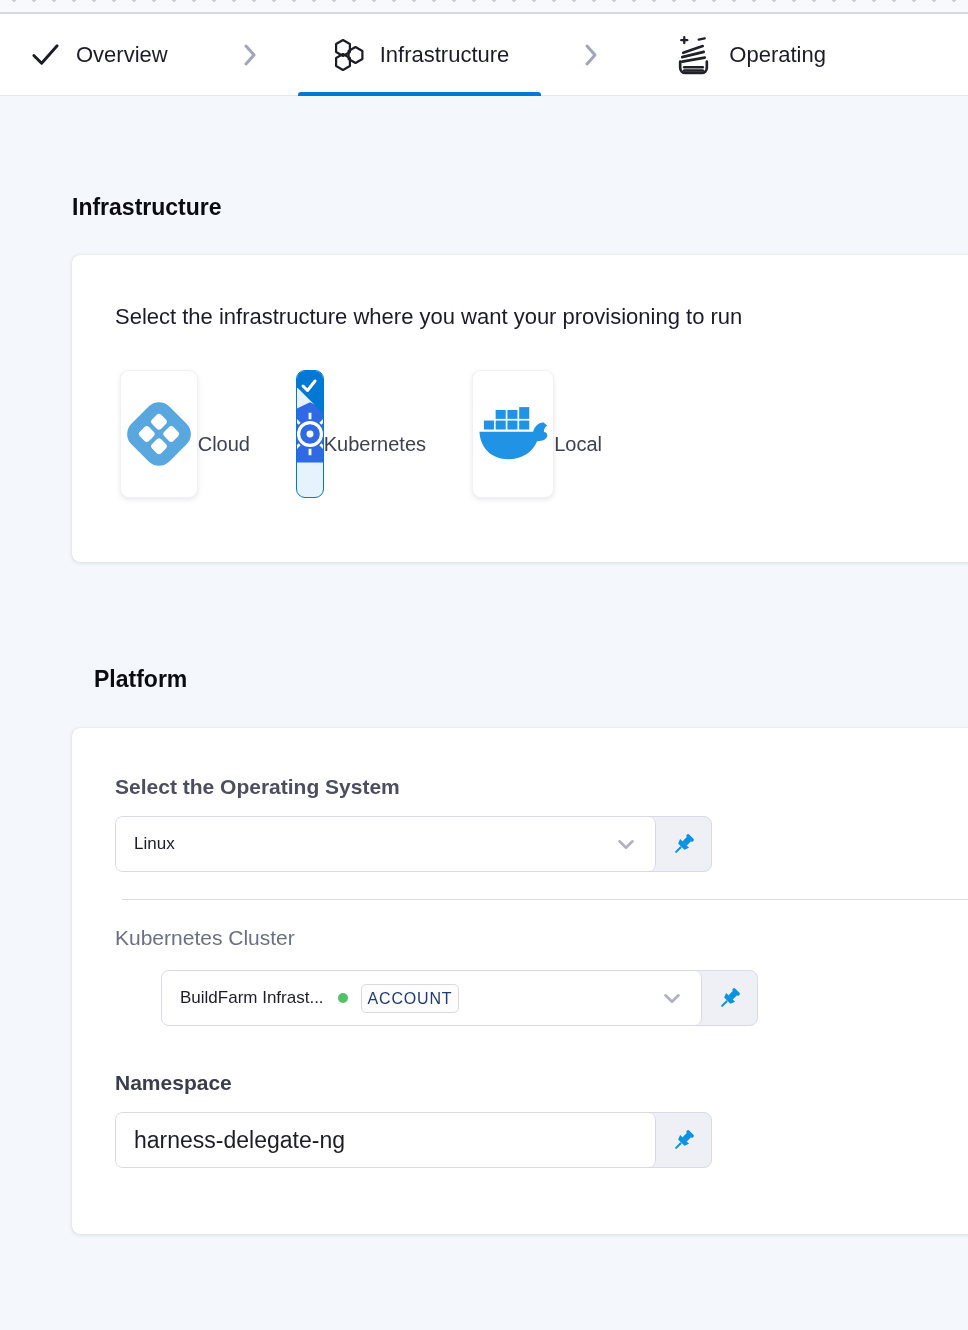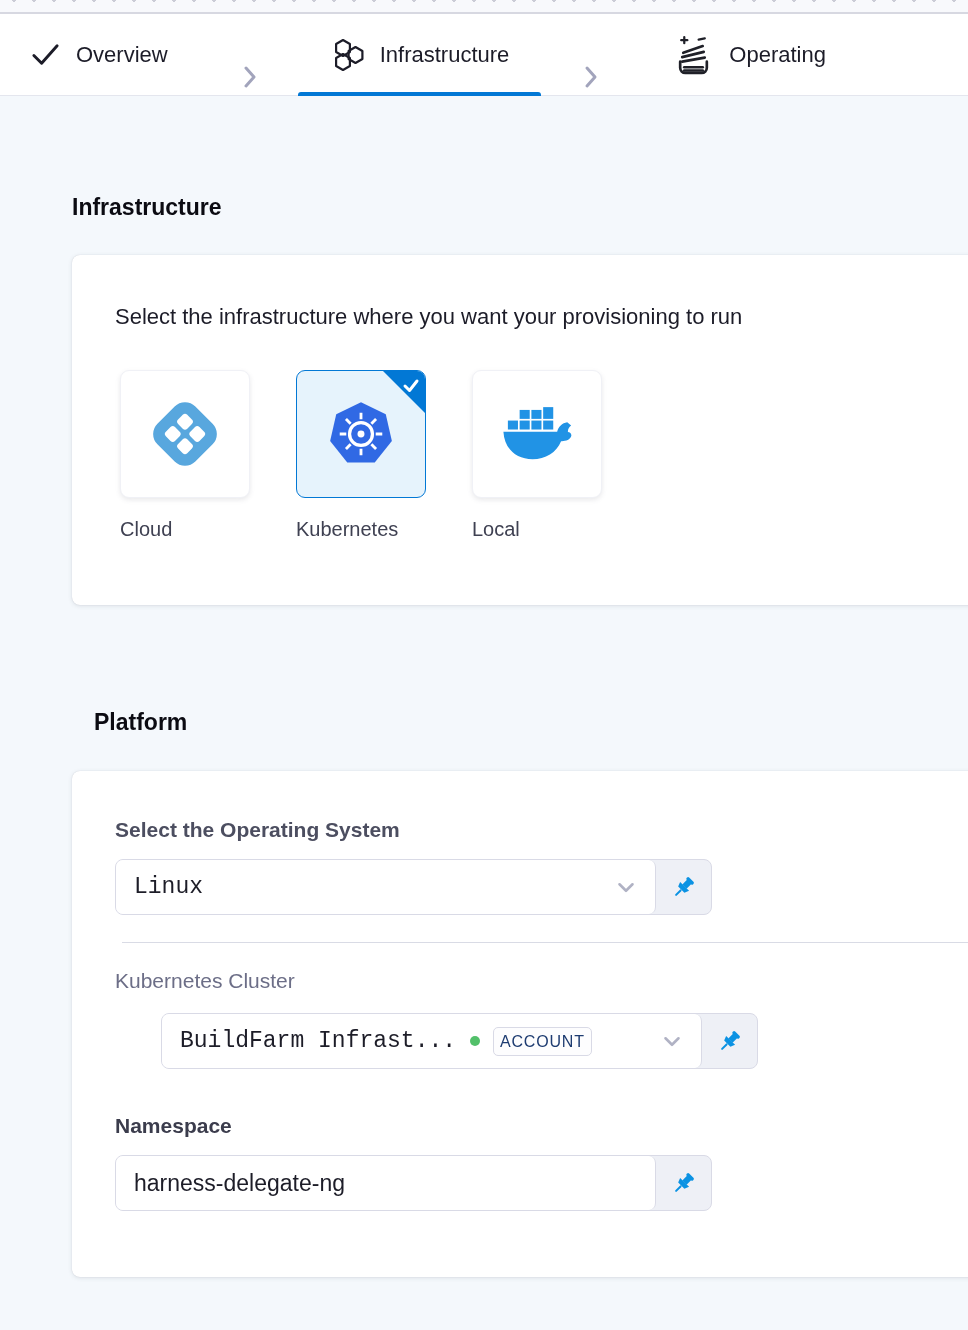--- a/index.html
+++ b/index.html
@@ -19,21 +19,21 @@
     background-position:4px 7px;
     border-bottom:2px solid #d7d8e1;
   }
 
   
   .tabbar {
     height:82px;
     background:#fff;
     border-bottom:1px solid #e4e6ee;
     display:flex;
-    align-items:flex-end;
+    align-items:center;
     padding-left:30px;
   }
   .tab {
     position:relative;
     height:100%;
     display:flex;
     align-items:center;
     gap:15px;
     font-size:22px;
     color:#1c1c28;
@@ -68,21 +68,21 @@
     margin-right:-28px;
     box-shadow:0 0 1px rgba(40,41,61,0.18), 0 1px 4px rgba(96,97,112,0.16);
   }
   .card-infra { margin-top:33px; padding:48px 0 64px 43px; }
   .card-platform { margin-top:34px; padding:46px 0 66px 43px; }
 
   .prompt { font-size:22px; color:#1c1c28; line-height:27px; }
 
   
   .tiles { display:flex; gap:46px; margin:40px 0 0 5px; }
-  .tile-option { display:flex; flex-direction:column; width:130px; }
+  .tile-option { display:flex; flex-direction:row; align-items:center; width:130px; }
   .tile {
     width:130px; height:128px;
     background:#fff;
     border:1px solid #f0f1f6;
     border-radius:9px;
     box-shadow:0 2px 5px rgba(96,97,112,0.14);
     display:flex; align-items:center; justify-content:center;
     position:relative;
     overflow:hidden;
     cursor:pointer;
@@ -119,21 +119,21 @@
   .fg-ns { }
   .fg-input {
     flex:1;
     background:#fff;
     border-right:1px solid #d9dae6;
     border-radius:7px;
     display:flex; align-items:center;
     padding:0 16px 0 18px;
     min-width:0;
   }
-  .fg-value { font-size:23px; color:#1d1d28; overflow:hidden; white-space:nowrap;font-family:Liberation Mono, monospace; }
+  .fg-value { font-size:17px; color:#1d1d28; overflow:hidden; white-space:nowrap; }
   .fg-chevron { margin-left:auto; display:flex; }
   .pin-btn {
     width:55px;
     display:flex; align-items:center; justify-content:center;
     cursor:pointer;
     border-radius:0 7px 7px 0;
   }
   .ns-input {
     flex:1; border:none; outline:none;
     font-family:"Liberation Sans", sans-serif;

